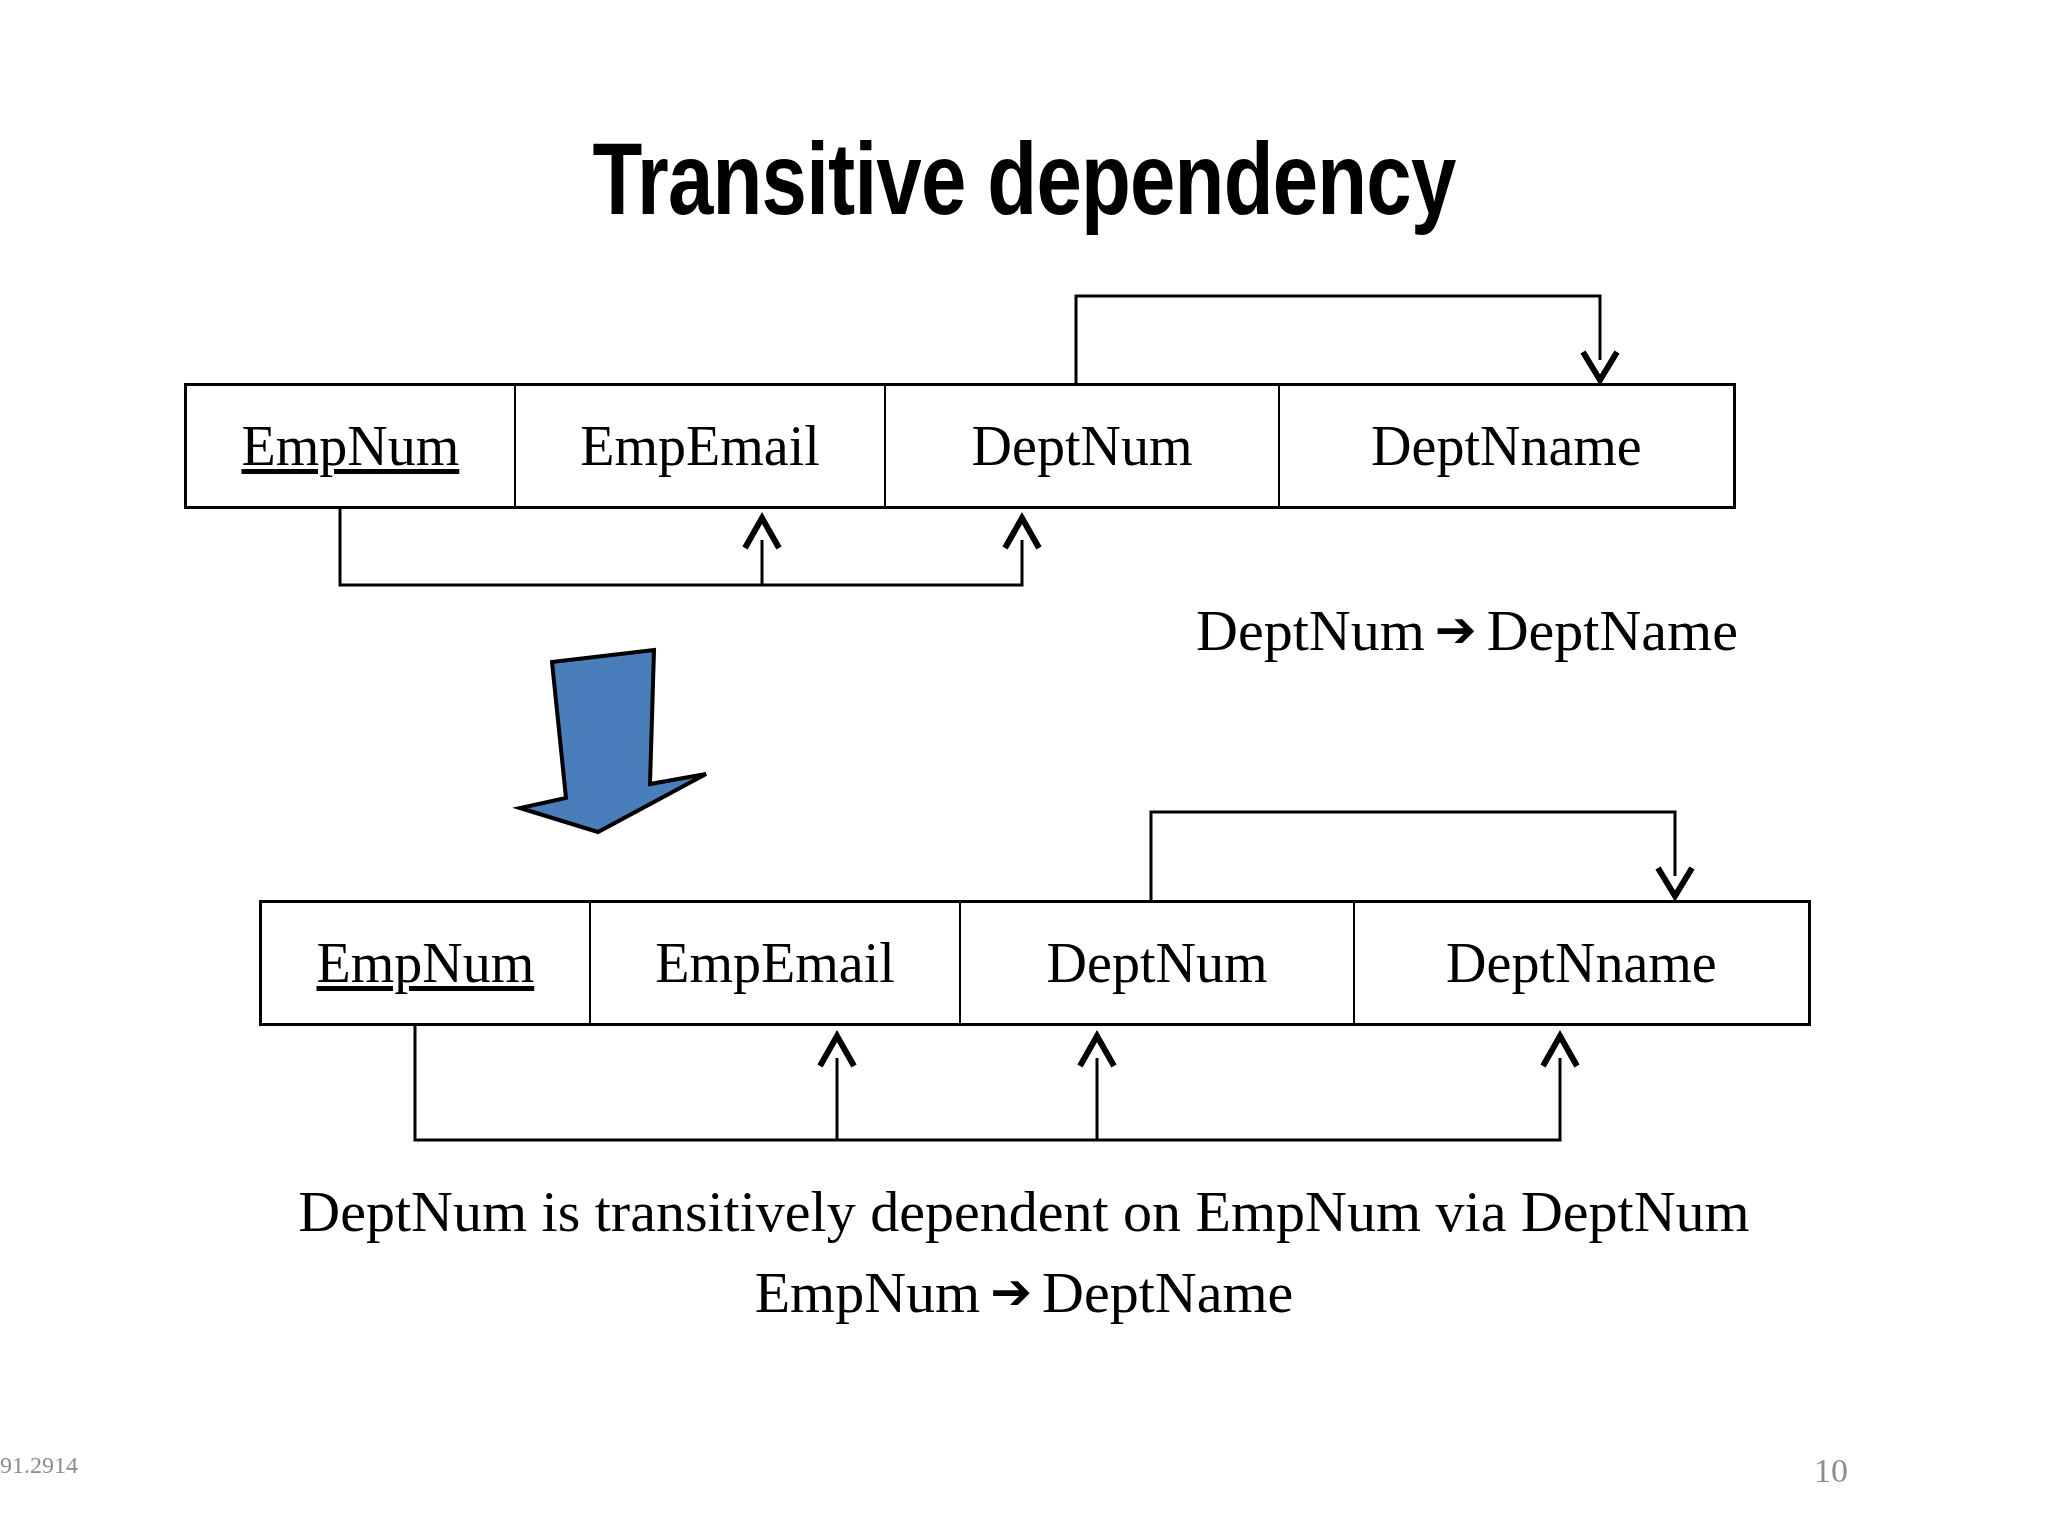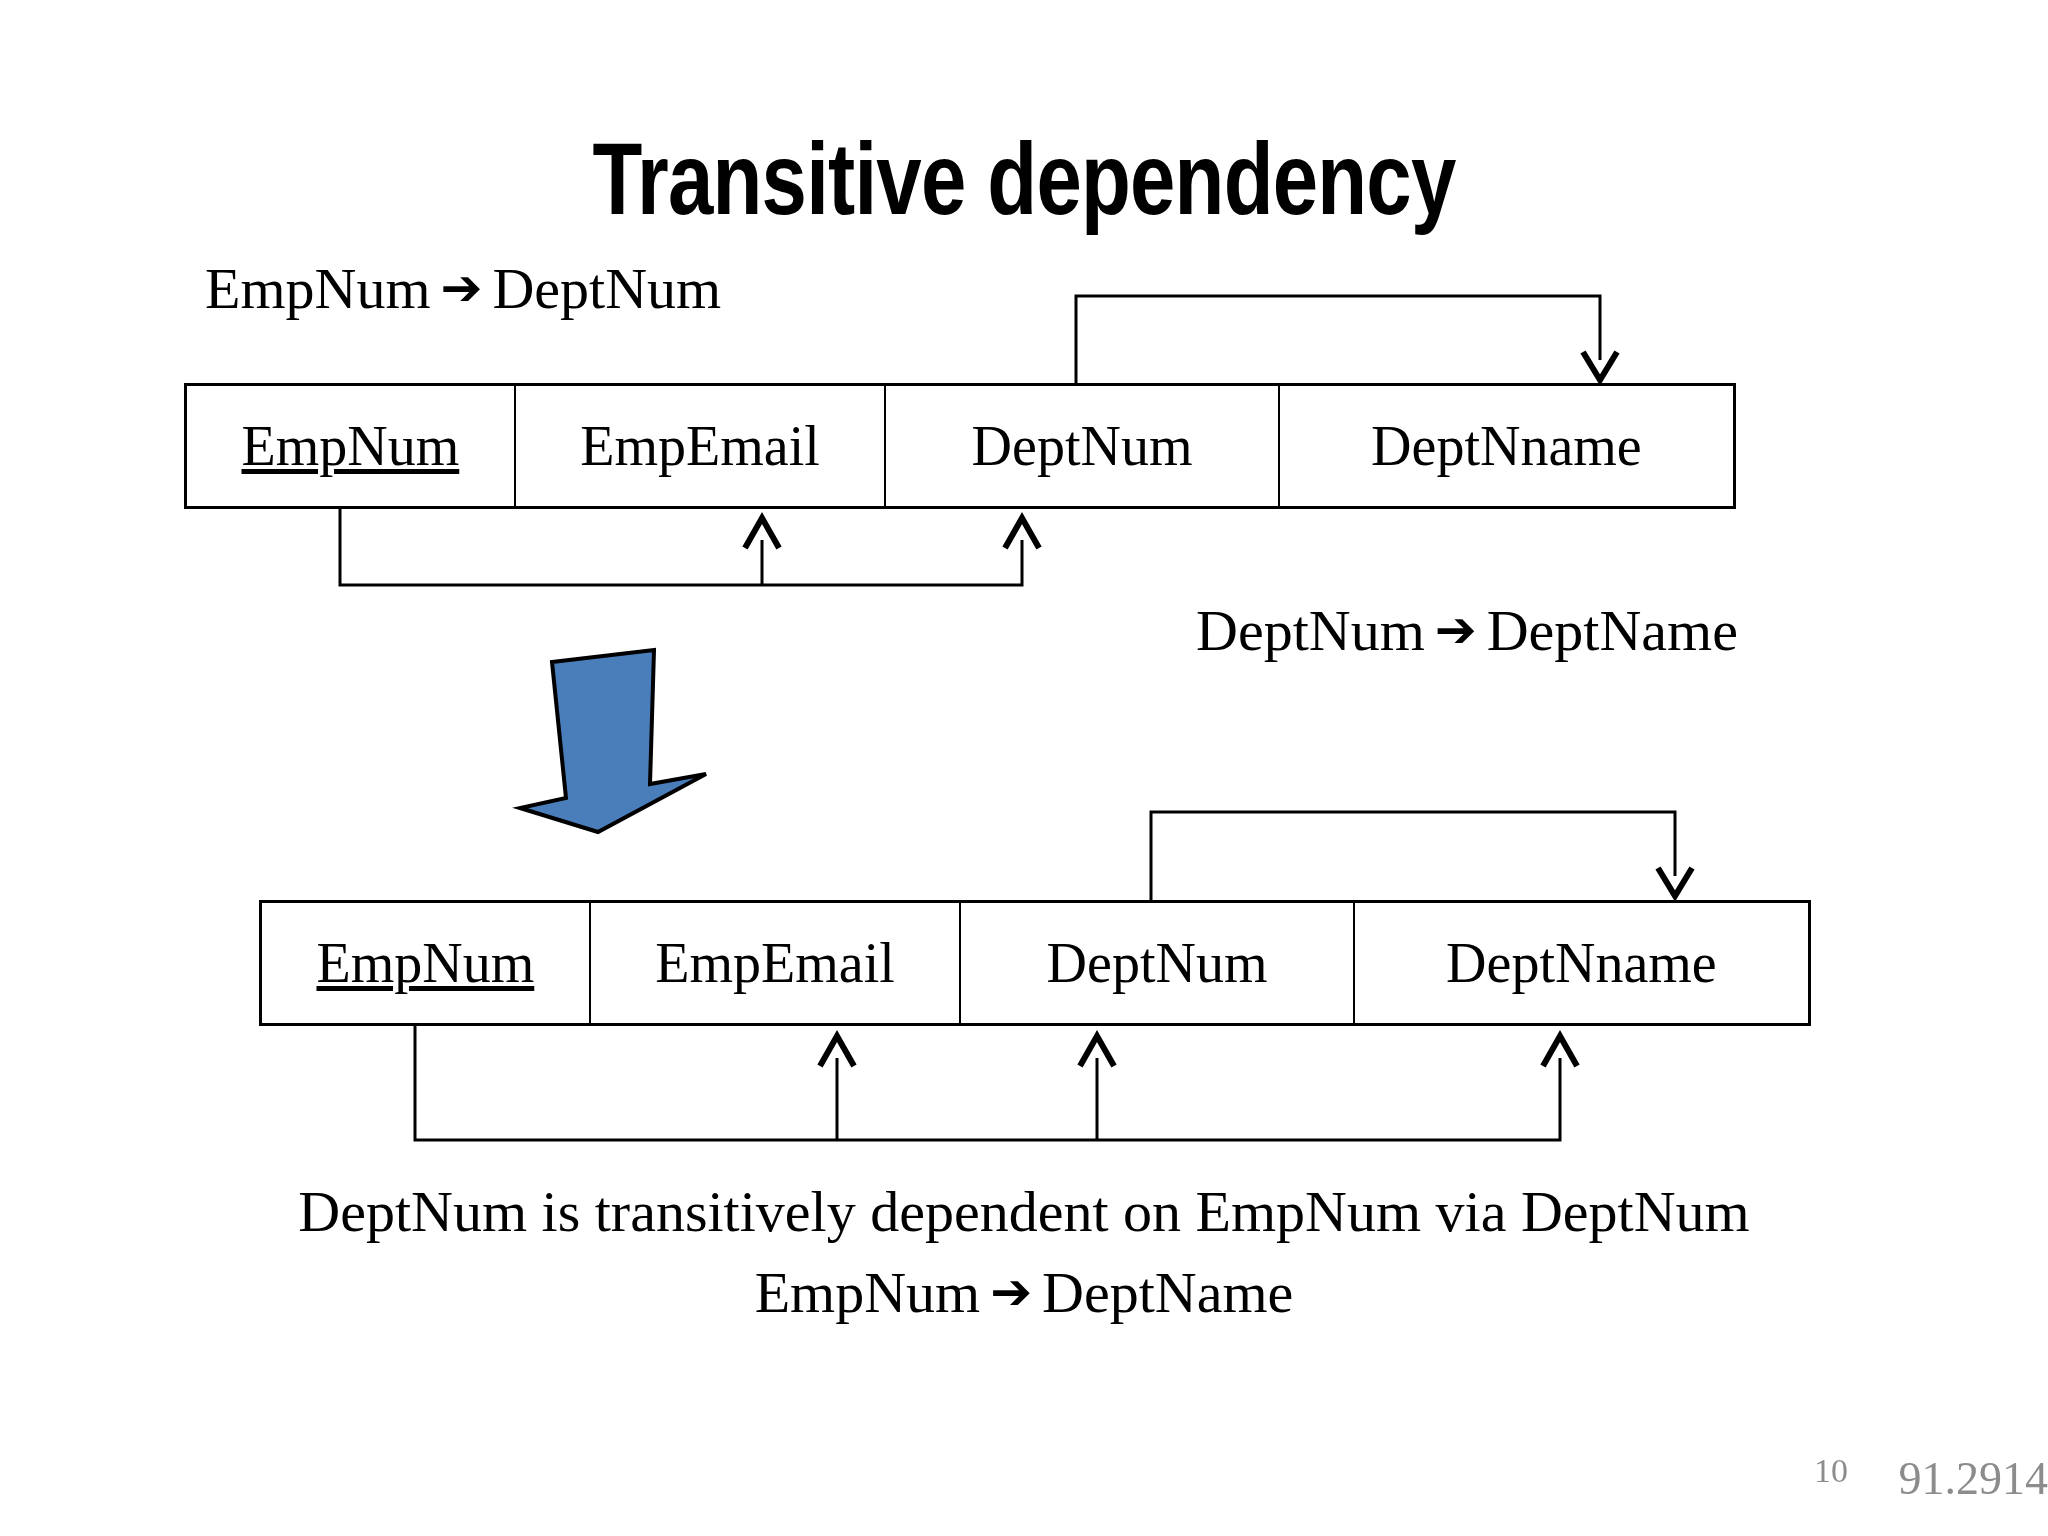--- a/index.html
+++ b/index.html
@@ -171,44 +171,41 @@
     stroke-width: 4;
     stroke-linejoin: miter;
   }
 
   
   .footer-code {
     position: absolute;
     left: 0;
     top: 1452px;
     width: 2048px;
-    text-align: right;
-    font-family: "Liberation Serif", "DejaVu Serif", serif;
-    font-size: 46px;
+    text-align: left;
+    font-family: "Liberation Serif", "DejaVu Serif", serif;
+    font-size: 24px;
     color: #8c8c8c;
   }
   .page-number {
     position: absolute;
     right: 72px;
     top: 1452px;
     font-family: "Liberation Serif", "DejaVu Serif", serif;
     font-size: 34px;
     color: #8c8c8c;
   }
 </style>
 </head>
 <body>
 
 <div class="slide">
 
   <div class="slide-title">Transitive dependency</div>
 
-  <div class="caption" id="caption-top">
-    <span>EmpNum</span><span class="arrow-glyph">➔</span><span>DeptNum</span>
-  </div>
 
   <div class="relation" id="relation-top">
     <div class="attr">
       <span class="key-underline">EmpNum</span>
     </div>
     <div class="attr">
       <span>EmpEmail</span>
     </div>
     <div class="attr">
       <span>DeptNum</span>

